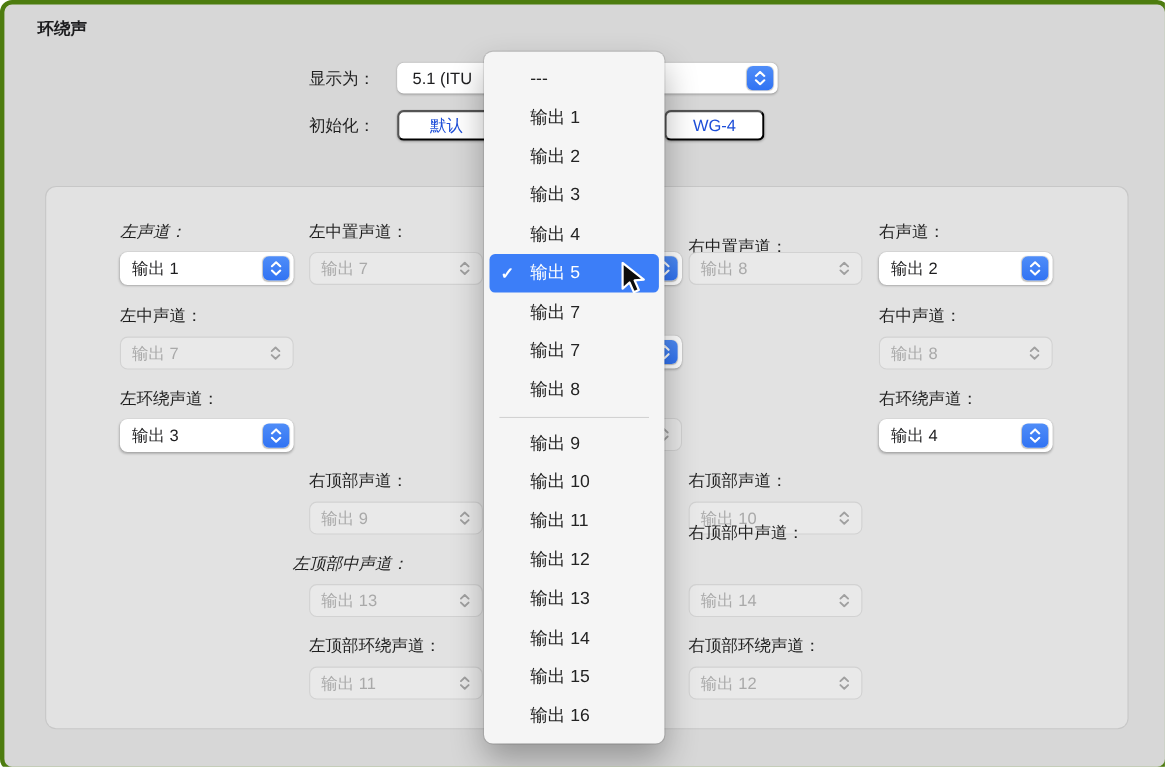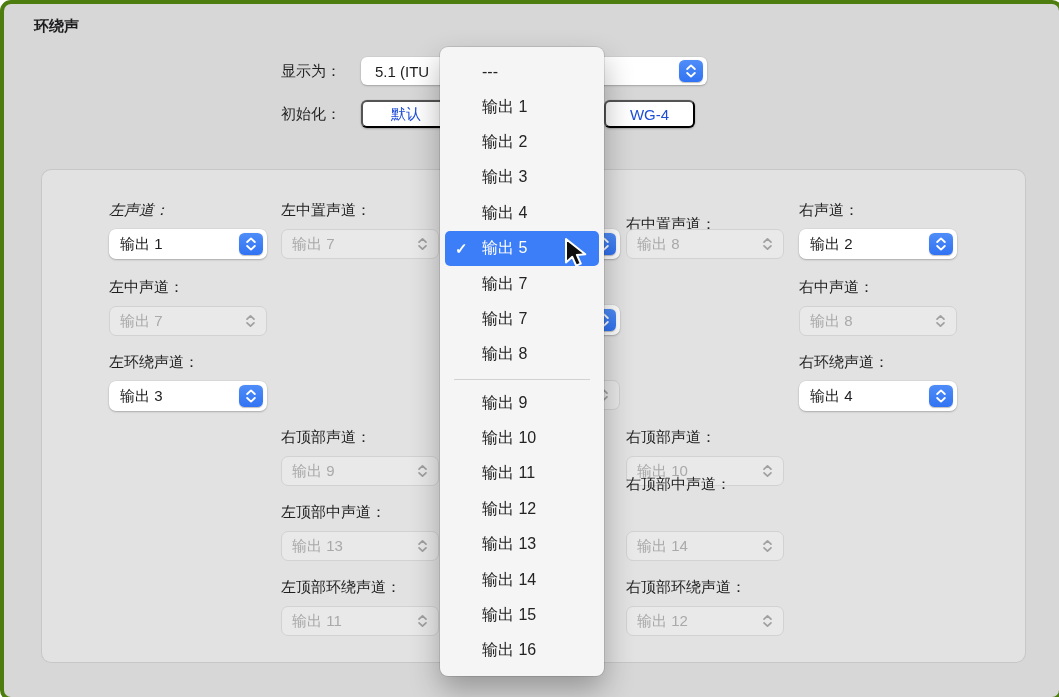--- a/index.html
+++ b/index.html
@@ -123,21 +123,21 @@
       <div class="chan-label" style="left: 277px; top: 424px;">右顶部声道：</div>
       <div class="popup disabled" style="left: 277px; top: 452px;">
         <span class="pvalue">输出 9</span>
         <span class="graychev">
           <svg width="11" height="13" viewBox="0 0 12 14">
             <path d="M2.2 5 L6 1.4 L9.8 5" stroke="#a0a0a0" stroke-width="1.9" fill="none" stroke-linecap="round" stroke-linejoin="round"></path>
             <path d="M2.2 9 L6 12.6 L9.8 9" stroke="#a0a0a0" stroke-width="1.9" fill="none" stroke-linecap="round" stroke-linejoin="round"></path>
           </svg>
         </span>
       </div>
-      <div class="chan-label" style="left: 277px; top: 499px;">左顶部中声道：</div>
+      <div class="chan-label" style="left: 262px; top: 499px; font-style: italic;">左顶部中声道：</div>
       <div class="popup disabled" style="left: 277px; top: 527px;">
         <span class="pvalue">输出 13</span>
         <span class="graychev">
           <svg width="11" height="13" viewBox="0 0 12 14">
             <path d="M2.2 5 L6 1.4 L9.8 5" stroke="#a0a0a0" stroke-width="1.9" fill="none" stroke-linecap="round" stroke-linejoin="round"></path>
             <path d="M2.2 9 L6 12.6 L9.8 9" stroke="#a0a0a0" stroke-width="1.9" fill="none" stroke-linecap="round" stroke-linejoin="round"></path>
           </svg>
         </span>
       </div>
       <div class="chan-label" style="left: 277px; top: 574px;">左顶部环绕声道：</div>

